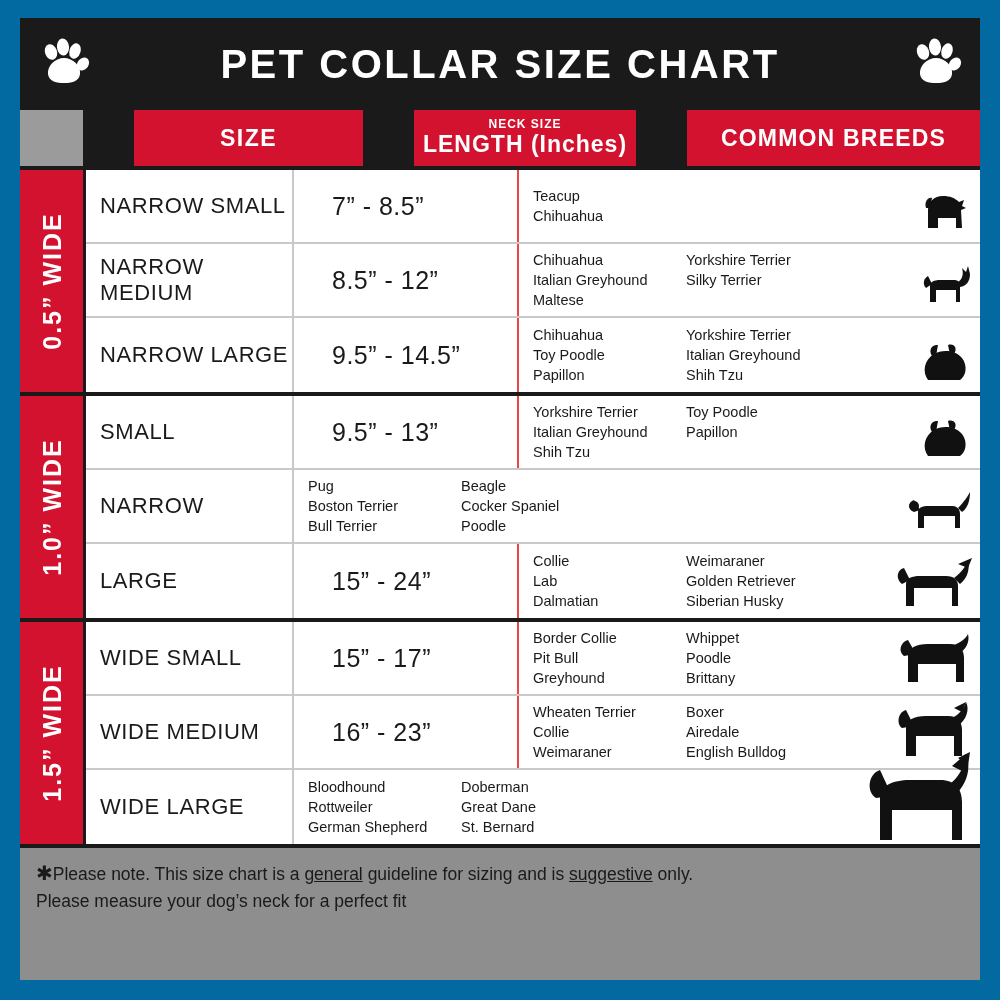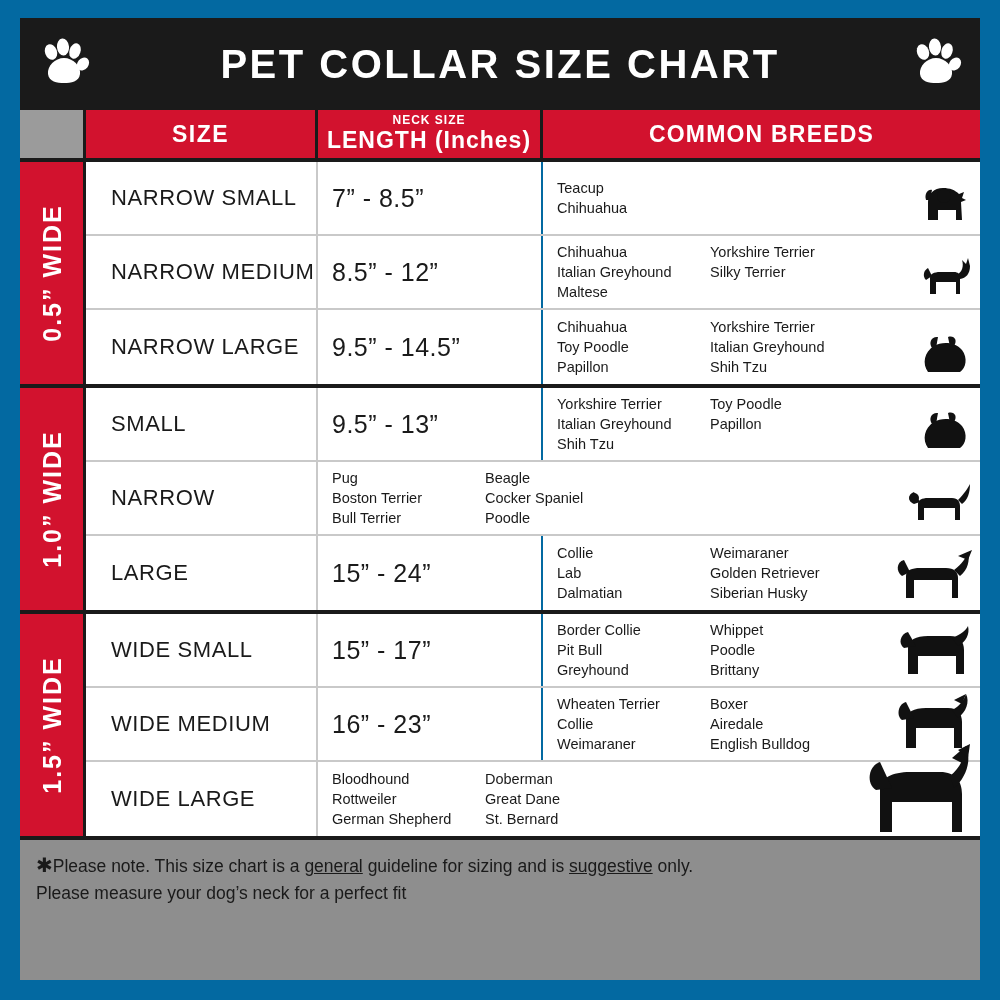--- a/index.html
+++ b/index.html
@@ -39,21 +39,22 @@
   }
   .paw {
     position: absolute;
     width: 52px; height: 52px;
   }
   .paw.left { left: 18px; top: 20px; }
   .paw.right { right: 18px; top: 20px; }
   
   .head-row {
     display: flex;
-    height: 48px;
+    height: 56px;
+    gap: 48px;
   }
   .head-corner {
     width: 66px;
     background: #9b9b9b;
     border-right: 3px solid #1a1a1a;
   }
   .head-cell {
     background: #d2122e;
     color: #ffffff;
     display: flex;
@@ -92,36 +93,36 @@
   }
   .group-rows { flex: 1; background: #ffffff; }
   .row {
     display: flex;
     height: 74px;
     border-bottom: 2px solid #c9c9c9;
     background: #ffffff;
   }
   .row.last { border-bottom: none; }
   .cell-size {
-    width: 232px;
+    width: 208px;
     display: flex; align-items: center;
-    padding-left: 25px;
+    padding-left: 14px;
     font-size: 22px;
     color: #1a1a1a;
     letter-spacing: 0.6px;
     border-right: 2px solid #c9c9c9;
   }
   .cell-len {
     width: 225px;
     display: flex; align-items: center;
-    padding-left: 14px;
+    padding-left: 38px;
     font-size: 25px;
     color: #1a1a1a;
     letter-spacing: 0.5px;
-    border-right: 2px solid #0369a1;
+    border-right: 2px solid #ef4444;
   }
   .cell-breeds {
     flex: 1;
     display: flex;
     align-items: center;
     padding-left: 14px;
     position: relative;
   }
   .breed-cols { display: flex; gap: 8px; }
   .breed-col {

